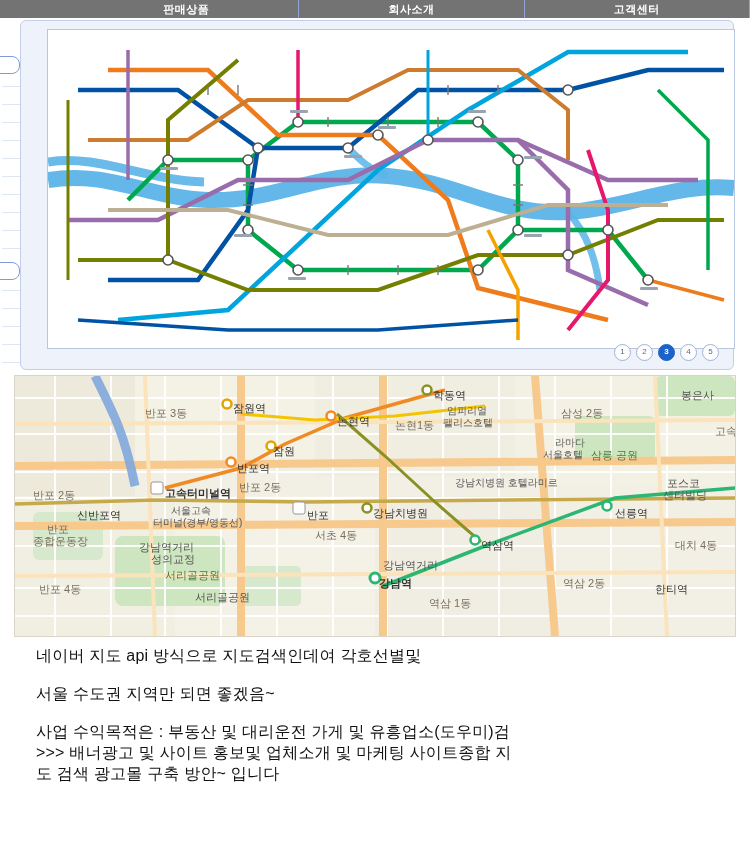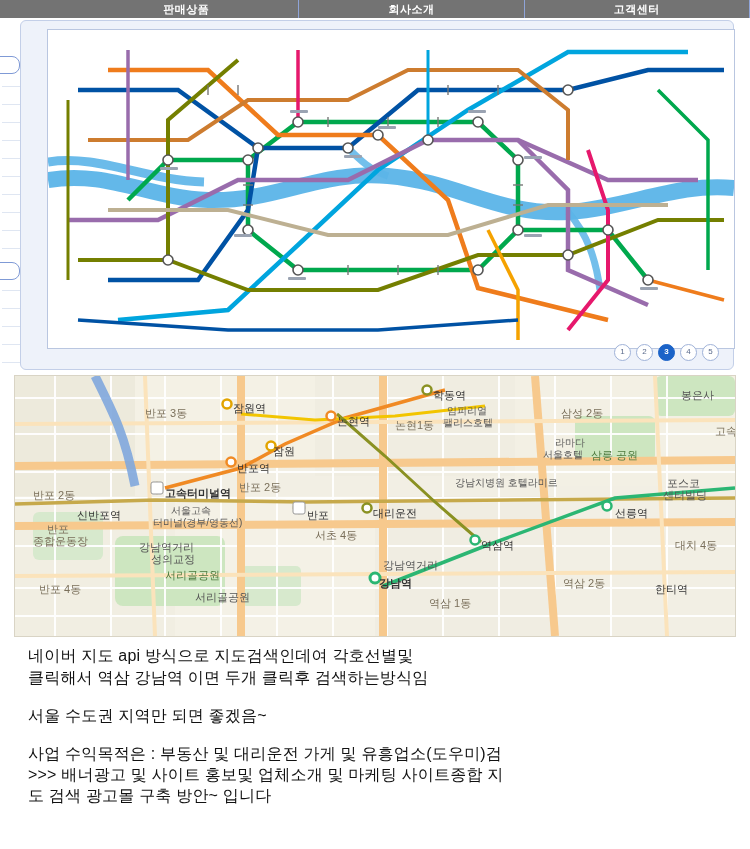--- a/index.html
+++ b/index.html
@@ -130,21 +130,21 @@
     height: 262px;
     overflow: hidden;
     background: #f4f1e8;
     border: 1px solid #d9d4c5;
     box-sizing: border-box;
   }
 
   
   .textblock {
     position: absolute;
-    left: 28px;
+    left: 36px;
     top: 645px;
     width: 706px;
     color: #111111;
     font-size: 16px;
     line-height: 22px;
     letter-spacing: 0.2px;
   }
   .textblock p { margin: 0; }
   .textblock .gap { height: 16px; }
   .tight { line-height: 21px; }
@@ -394,21 +394,21 @@
       <div style="position: absolute; left: 224px; top: 104px; font-size: 11px; color: rgb(122, 111, 90); font-weight: normal; white-space: nowrap; font-family: &quot;Liberation Sans&quot;, sans-serif;">반포 2동</div>
       <div style="position: absolute; left: 150px; top: 110px; font-size: 11px; color: rgb(51, 51, 51); font-weight: bold; white-space: nowrap; font-family: &quot;Liberation Sans&quot;, sans-serif;">고속터미널역</div>
       <div style="position: absolute; left: 440px; top: 100px; font-size: 10px; color: rgb(85, 85, 85); font-weight: normal; white-space: nowrap; font-family: &quot;Liberation Sans&quot;, sans-serif;">강남치병원 호텔라미르</div>
       <div style="position: absolute; left: 652px; top: 100px; font-size: 11px; color: rgb(85, 85, 85); font-weight: normal; white-space: nowrap; font-family: &quot;Liberation Sans&quot;, sans-serif;">포스코</div>
       <div style="position: absolute; left: 648px; top: 112px; font-size: 11px; color: rgb(85, 85, 85); font-weight: normal; white-space: nowrap; font-family: &quot;Liberation Sans&quot;, sans-serif;">센터빌딩</div>
       <div style="position: absolute; left: 18px; top: 112px; font-size: 11px; color: rgb(122, 111, 90); font-weight: normal; white-space: nowrap; font-family: &quot;Liberation Sans&quot;, sans-serif;">반포 2동</div>
       <div style="position: absolute; left: 156px; top: 128px; font-size: 10px; color: rgb(85, 85, 85); font-weight: normal; white-space: nowrap; font-family: &quot;Liberation Sans&quot;, sans-serif;">서울고속</div>
       <div style="position: absolute; left: 138px; top: 140px; font-size: 10px; color: rgb(85, 85, 85); font-weight: normal; white-space: nowrap; font-family: &quot;Liberation Sans&quot;, sans-serif;">터미널(경부/영동선)</div>
       <div style="position: absolute; left: 62px; top: 132px; font-size: 11px; color: rgb(51, 51, 51); font-weight: normal; white-space: nowrap; font-family: &quot;Liberation Sans&quot;, sans-serif;">신반포역</div>
       <div style="position: absolute; left: 292px; top: 132px; font-size: 11px; color: rgb(51, 51, 51); font-weight: normal; white-space: nowrap; font-family: &quot;Liberation Sans&quot;, sans-serif;">반포</div>
-      <div style="position: absolute; left: 358px; top: 130px; font-size: 11px; color: rgb(51, 51, 51); font-weight: normal; white-space: nowrap; font-family: &quot;Liberation Sans&quot;, sans-serif;">대리운전</div>
+      <div style="position: absolute; left: 358px; top: 130px; font-size: 11px; color: rgb(51, 51, 51); font-weight: normal; white-space: nowrap; font-family: &quot;Liberation Sans&quot;, sans-serif;">강남치병원</div>
       <div style="position: absolute; left: 600px; top: 130px; font-size: 11px; color: rgb(51, 51, 51); font-weight: normal; white-space: nowrap; font-family: &quot;Liberation Sans&quot;, sans-serif;">선릉역</div>
       <div style="position: absolute; left: 300px; top: 152px; font-size: 11px; color: rgb(122, 111, 90); font-weight: normal; white-space: nowrap; font-family: &quot;Liberation Sans&quot;, sans-serif;">서초 4동</div>
       <div style="position: absolute; left: 32px; top: 146px; font-size: 11px; color: rgb(122, 111, 90); font-weight: normal; white-space: nowrap; font-family: &quot;Liberation Sans&quot;, sans-serif;">반포</div>
       <div style="position: absolute; left: 18px; top: 158px; font-size: 11px; color: rgb(122, 111, 90); font-weight: normal; white-space: nowrap; font-family: &quot;Liberation Sans&quot;, sans-serif;">종합운동장</div>
       <div style="position: absolute; left: 124px; top: 164px; font-size: 11px; color: rgb(85, 85, 85); font-weight: normal; white-space: nowrap; font-family: &quot;Liberation Sans&quot;, sans-serif;">강남역거리</div>
       <div style="position: absolute; left: 136px; top: 176px; font-size: 11px; color: rgb(85, 85, 85); font-weight: normal; white-space: nowrap; font-family: &quot;Liberation Sans&quot;, sans-serif;">성의교정</div>
       <div style="position: absolute; left: 466px; top: 162px; font-size: 11px; color: rgb(51, 51, 51); font-weight: normal; white-space: nowrap; font-family: &quot;Liberation Sans&quot;, sans-serif;">역삼역</div>
       <div style="position: absolute; left: 660px; top: 162px; font-size: 11px; color: rgb(122, 111, 90); font-weight: normal; white-space: nowrap; font-family: &quot;Liberation Sans&quot;, sans-serif;">대치 4동</div>
       <div style="position: absolute; left: 368px; top: 182px; font-size: 11px; color: rgb(85, 85, 85); font-weight: normal; white-space: nowrap; font-family: &quot;Liberation Sans&quot;, sans-serif;">강남역거리</div>
       <div style="position: absolute; left: 150px; top: 192px; font-size: 11px; color: rgb(77, 122, 61); font-weight: normal; white-space: nowrap; font-family: &quot;Liberation Sans&quot;, sans-serif;">서리골공원</div>
@@ -416,20 +416,19 @@
       <div style="position: absolute; left: 364px; top: 200px; font-size: 11px; color: rgb(51, 51, 51); font-weight: bold; white-space: nowrap; font-family: &quot;Liberation Sans&quot;, sans-serif;">강남역</div>
       <div style="position: absolute; left: 548px; top: 200px; font-size: 11px; color: rgb(122, 111, 90); font-weight: normal; white-space: nowrap; font-family: &quot;Liberation Sans&quot;, sans-serif;">역삼 2동</div>
       <div style="position: absolute; left: 640px; top: 206px; font-size: 11px; color: rgb(51, 51, 51); font-weight: normal; white-space: nowrap; font-family: &quot;Liberation Sans&quot;, sans-serif;">한티역</div>
       <div style="position: absolute; left: 180px; top: 214px; font-size: 11px; color: rgb(85, 85, 85); font-weight: normal; white-space: nowrap; font-family: &quot;Liberation Sans&quot;, sans-serif;">서리골공원</div>
       <div style="position: absolute; left: 414px; top: 220px; font-size: 11px; color: rgb(122, 111, 90); font-weight: normal; white-space: nowrap; font-family: &quot;Liberation Sans&quot;, sans-serif;">역삼 1동</div>
     </div>
 </div>
 
 <div class="textblock">
   <p>네이버 지도 api 방식으로 지도검색인데여  각호선별및</p>
-  <p>클릭해서   역삼 강남역 이면 두개 클릭후 검색하는방식임</p>
   <div class="gap"></div>
   <p>서울 수도권 지역만 되면 좋겠음~</p>
   <div class="gap"></div>
   <p class="tight">사업 수익목적은 : 부동산 및 대리운전 가게 및 유흥업소(도우미)검</p>
   <p class="tight">&gt;&gt;&gt; 배너광고 및 사이트 홍보및 업체소개 및 마케팅 사이트종합 지</p>
   <p class="tight">도 검색 광고몰 구축 방안~ 입니다</p>
 </div>
 
 </body></html>

